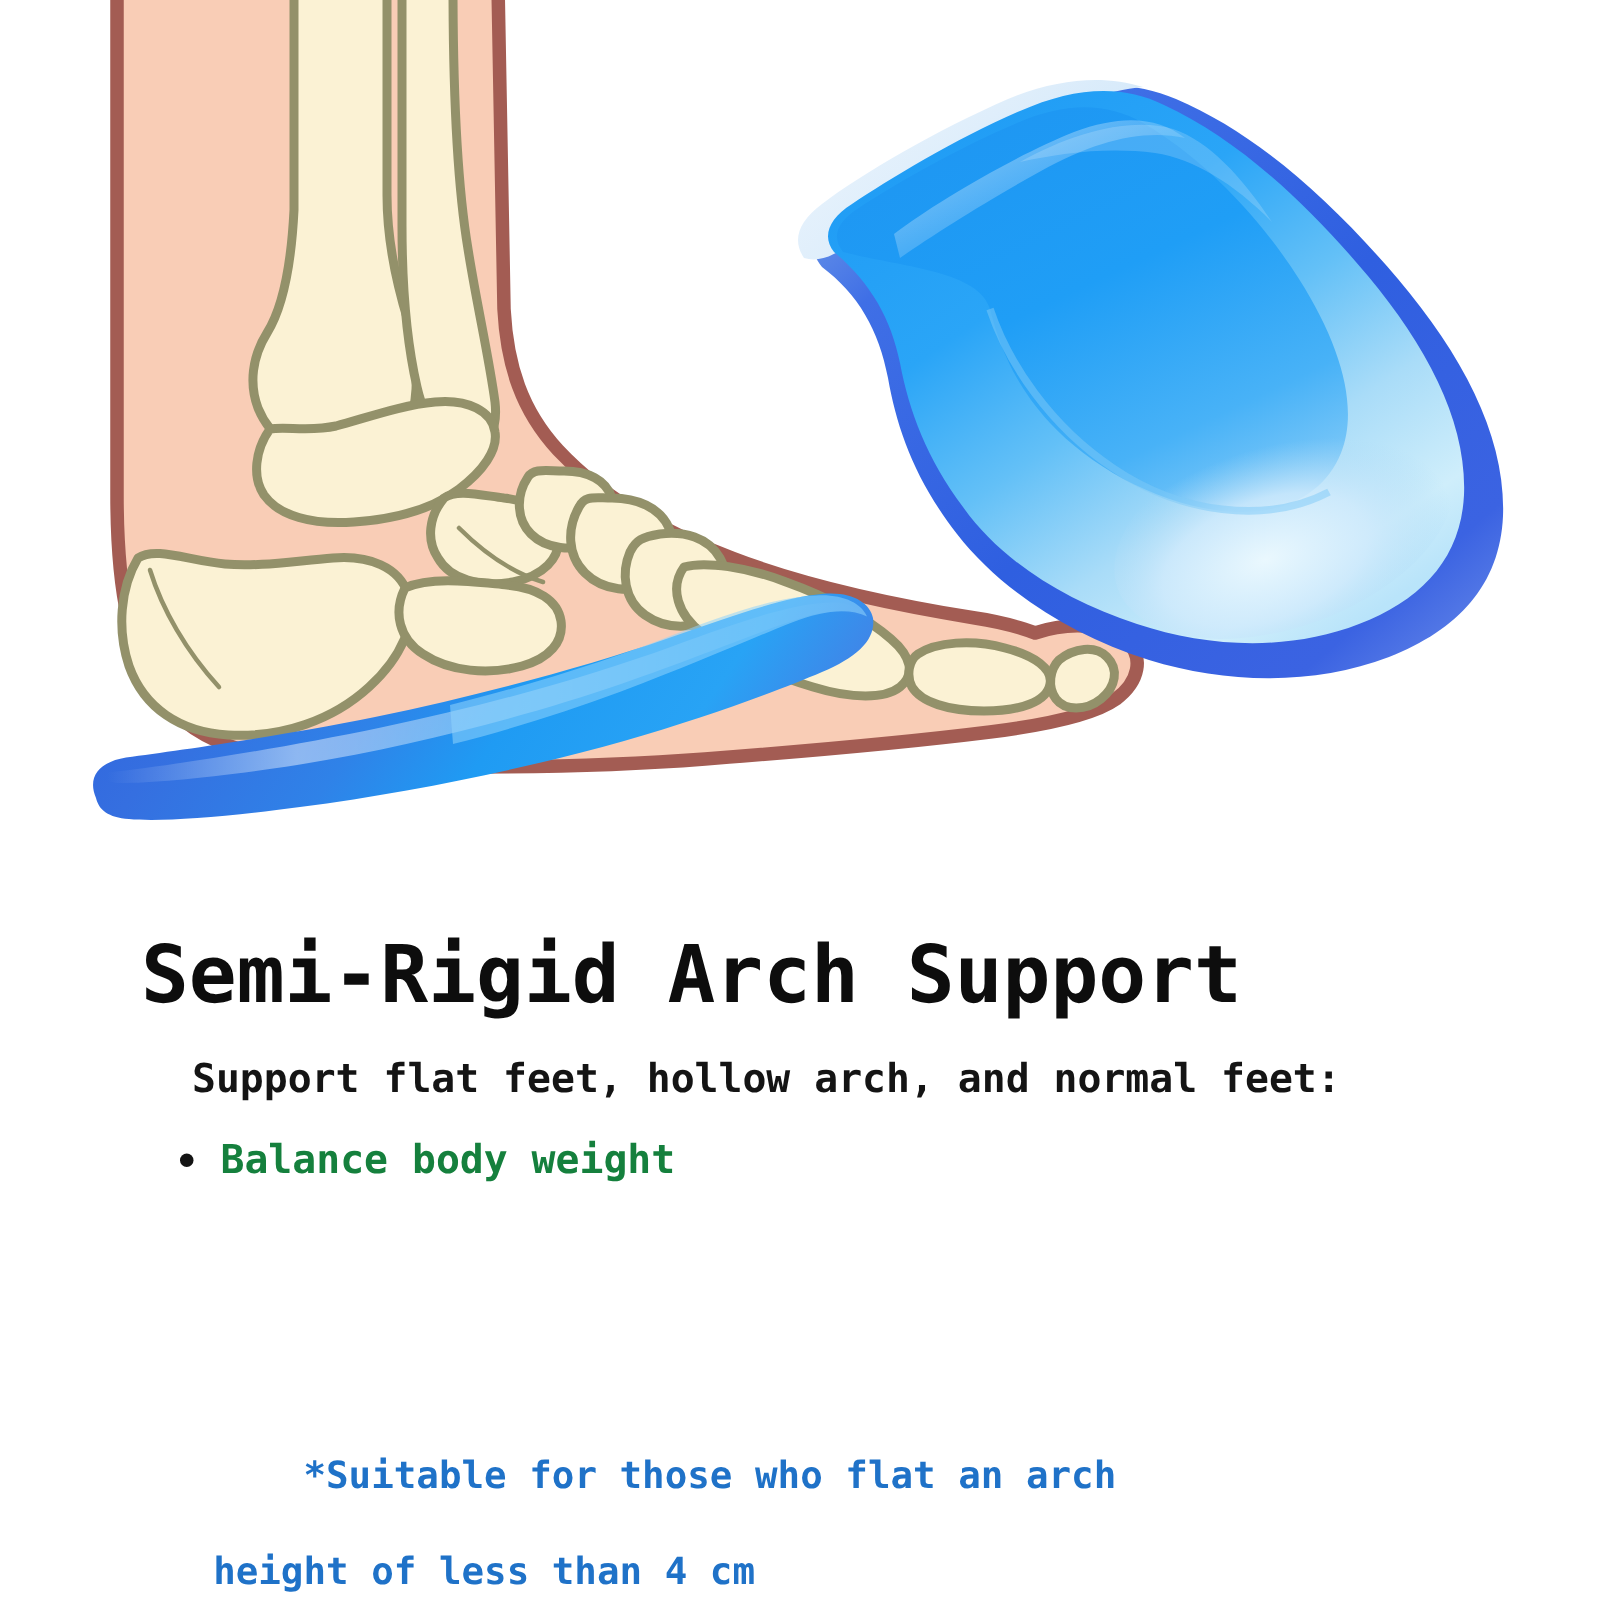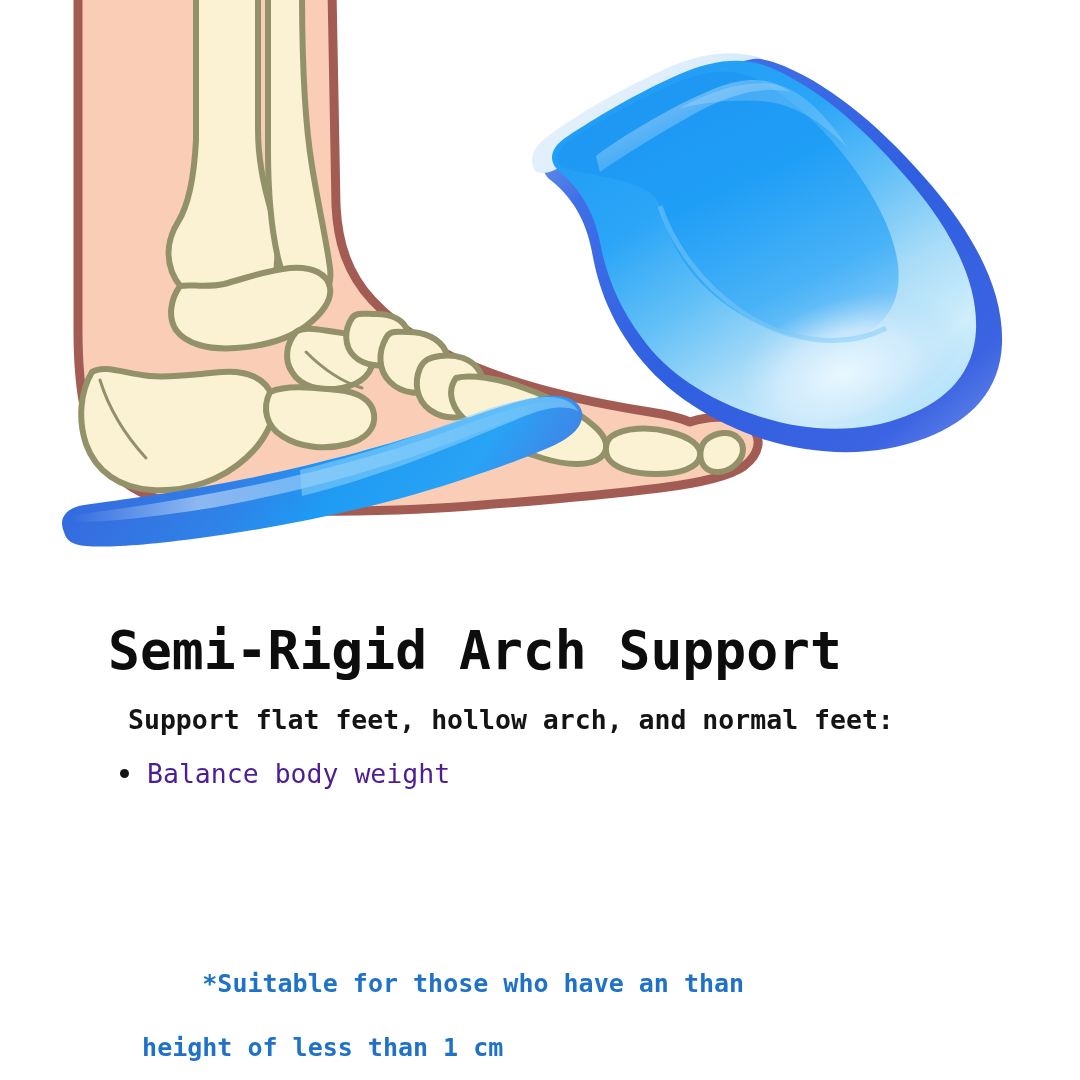--- a/index.html
+++ b/index.html
@@ -17,38 +17,38 @@
   #illustration{
     position:absolute;left:0;top:0;width:1080px;height:600px;
   }
   #illustration svg{display:block;width:1080px;height:600px;}
 
   
   #textblock{
     position:absolute;left:0;top:600px;width:1080px;height:480px;
   }
   .title{
-    position:absolute;left:108px;top:22px;
+    position:absolute;left:94px;top:22px;
     font-size:53px;line-height:58px;
     font-weight:bold;color:#0d0d0d;
     letter-spacing:0px;white-space:nowrap;
   }
   .subtitle{
     position:absolute;left:128px;top:104px;
     font-size:26.5px;line-height:32px;
     font-weight:bold;color:#141414;white-space:nowrap;
   }
   .bullets{
     position:absolute;left:112px;top:158px;
     margin:0;padding:0;list-style:none;
   }
   .bullets li{
     position:relative;
     font-size:26.5px;line-height:31px;
-    font-weight:normal;color:#4c1d95;
+    font-weight:bold;color:#15803d;
     padding-left:35px;white-space:nowrap;
   }
   .bullets li .dot{
     position:absolute;left:8px;top:0;
     width:9px;height:9px;border-radius:50%;
     background:#141414;
     transform:translateY(11px);
   }
   .footnote{
     position:absolute;left:112px;top:336px;
@@ -344,18 +344,18 @@
     <div class="subtitle">Support flat feet, hollow arch, and normal feet:</div>
 
     <ul class="bullets">
       <li>
         <span class="dot"></span>
         <span>Balance body weight</span>
       </li>
     </ul>
 
     <div class="footnote">
-      <span class="ln1">*Suitable for those who have an than</span>
-      <span class="ln2">height of less than 1 cm</span>
+      <span class="ln1">*Suitable for those who flat an arch</span>
+      <span class="ln2">height of less than 4 cm</span>
     </div>
 
   </div>
 </div>
 
 </body></html>

